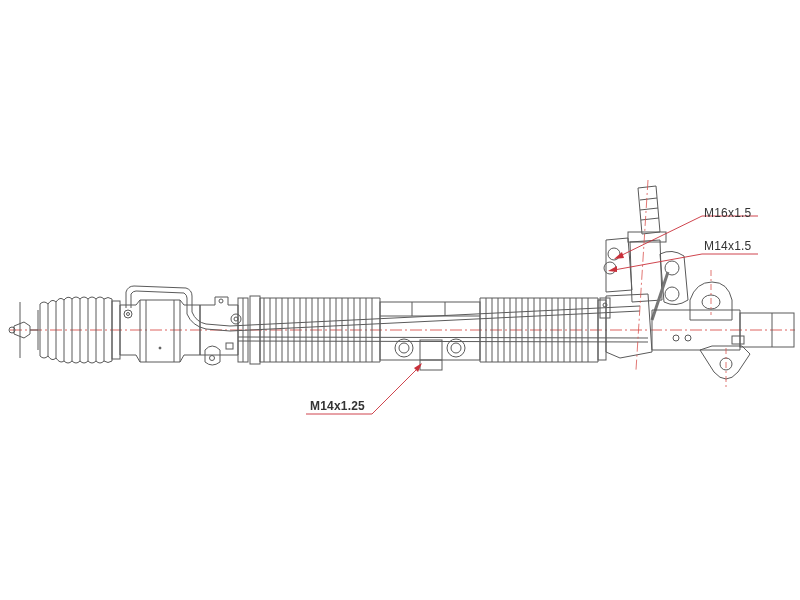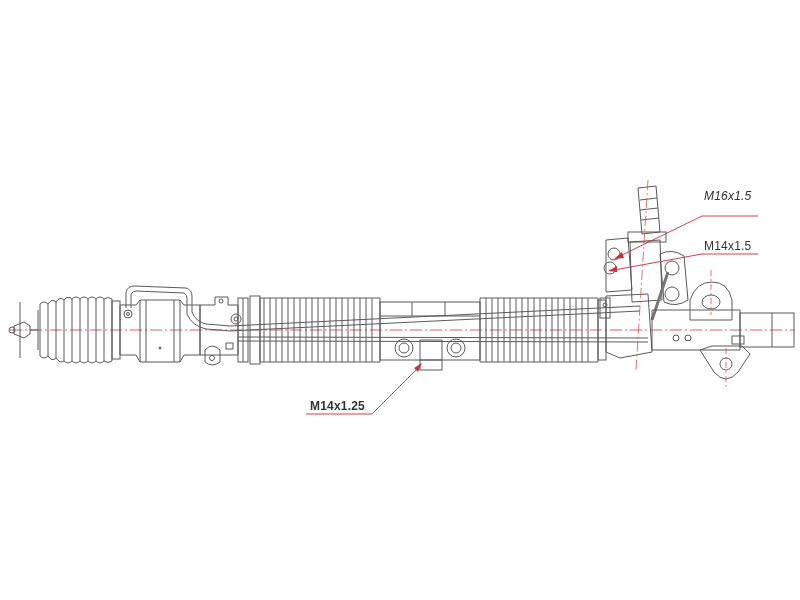--- a/index.html
+++ b/index.html
@@ -171,15 +171,15 @@
     <path d="M758 254 L702 254 L614 270"></path>
     <path d="M306 414 L372 414 L420 366"></path>
   </g>
   <g fill="#c9303a">
     <path d="M614 259 L622 252 L624 258 Z"></path>
     <path d="M608 271 L617 266 L617 272 Z"></path>
     <path d="M422 363 L414 368 L418 372 Z"></path>
   </g>
 </svg>
 
-<div class="label" style="left:704px; top:189px;font-style:italic;">M16x1.5</div>
+<div class="label" style="left:704px; top:206px;">M16x1.5</div>
 <div class="label" style="left:704px; top:239px;text-align:right;">M14x1.5</div>
 <div class="label" style="left:310px; top:399px;font-weight:bold;">M14x1.25</div>
 
 </body></html>

